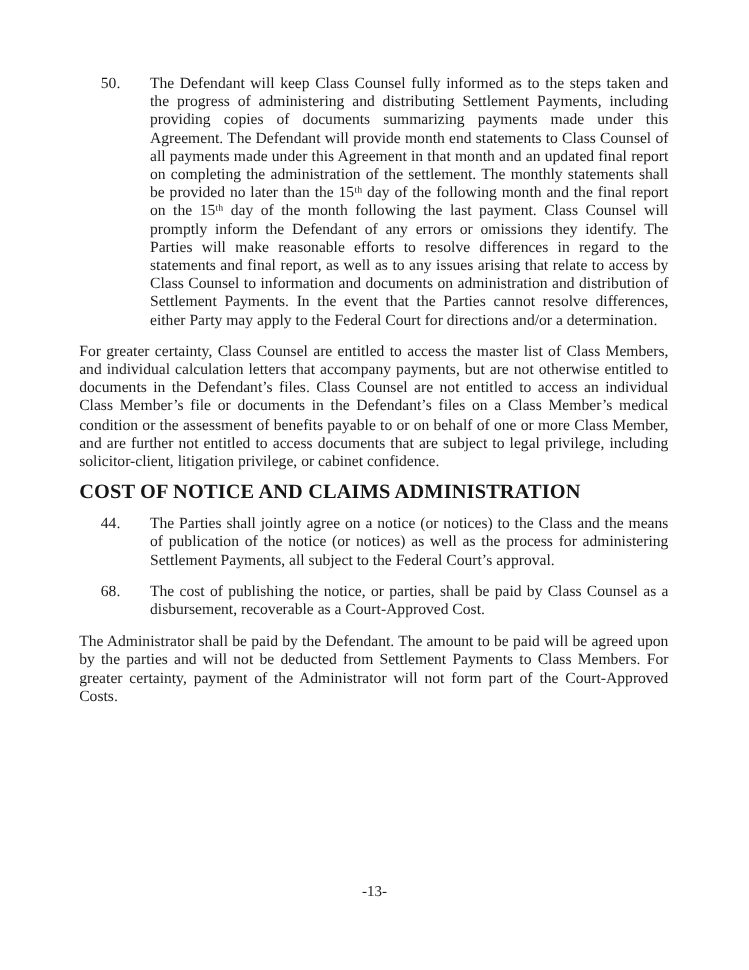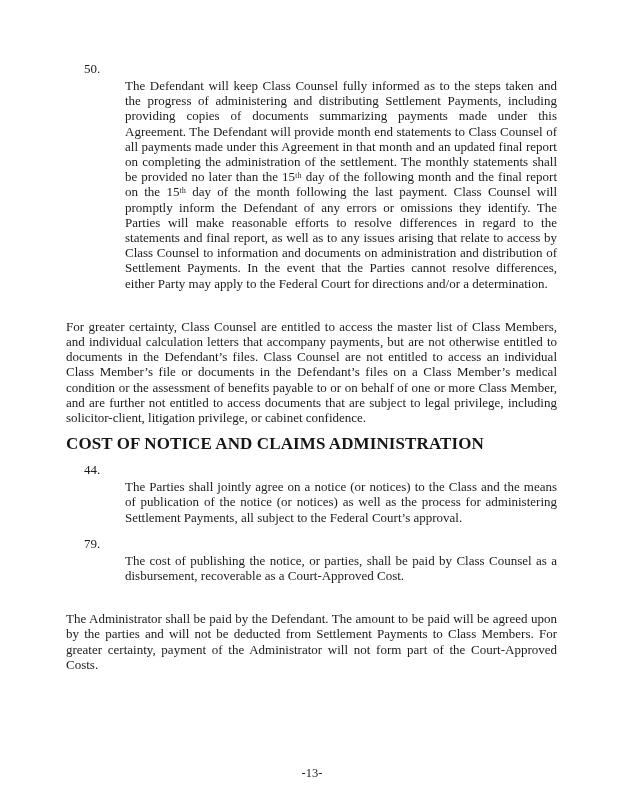--- a/index.html
+++ b/index.html
@@ -28,33 +28,32 @@
     display: flex;
     margin: 0 0 11px 0;
   }
   .para-num {
     flex: 0 0 41px;
     margin-left: 18px;
   }
   .para-text {
     flex: 1;
     text-align: justify;
-    margin-top: 17px;
   }
   .section-heading {
     font-size: 17px;
     font-weight: 700;
     line-height: 16px;
     margin: 2px 0 10px 0;
     letter-spacing: 0.1px;
     color: #161619;
   }
   .footer {
     position: absolute;
-    top: 766px;
+    top: 736px;
     left: 0;
     width: 100%;
     text-align: center;
     font-size: 12.5px;
     color: #1b1b1f;
   }
 </style>
 </head>
 <body>
 
@@ -71,21 +70,21 @@
     </div>
 
     <h2 class="section-heading">COST OF NOTICE AND CLAIMS ADMINISTRATION</h2>
 
     <div class="para">
       <span class="para-num">44.</span>
       <span class="para-text">The Parties shall jointly agree on a notice (or notices) to the Class and the means of publication of the notice (or notices) as well as the process for administering Settlement Payments, all subject to the Federal Court’s approval.</span>
     </div>
 
     <div class="para">
-      <span class="para-num">79.</span>
+      <span class="para-num">68.</span>
       <span class="para-text">The cost of publishing the notice, or parties, shall be paid by Class Counsel as a disbursement, recoverable as a Court-Approved Cost.</span>
     </div>
 
     <div class="para">
       <span class="para-text">The Administrator shall be paid by the Defendant. The amount to be paid will be agreed upon by the parties and will not be deducted from Settlement Payments to Class Members. For greater certainty, payment of the Administrator will not form part of the Court-Approved Costs.</span>
     </div>
 
   </div>
 
   <div class="footer">-13-</div>

